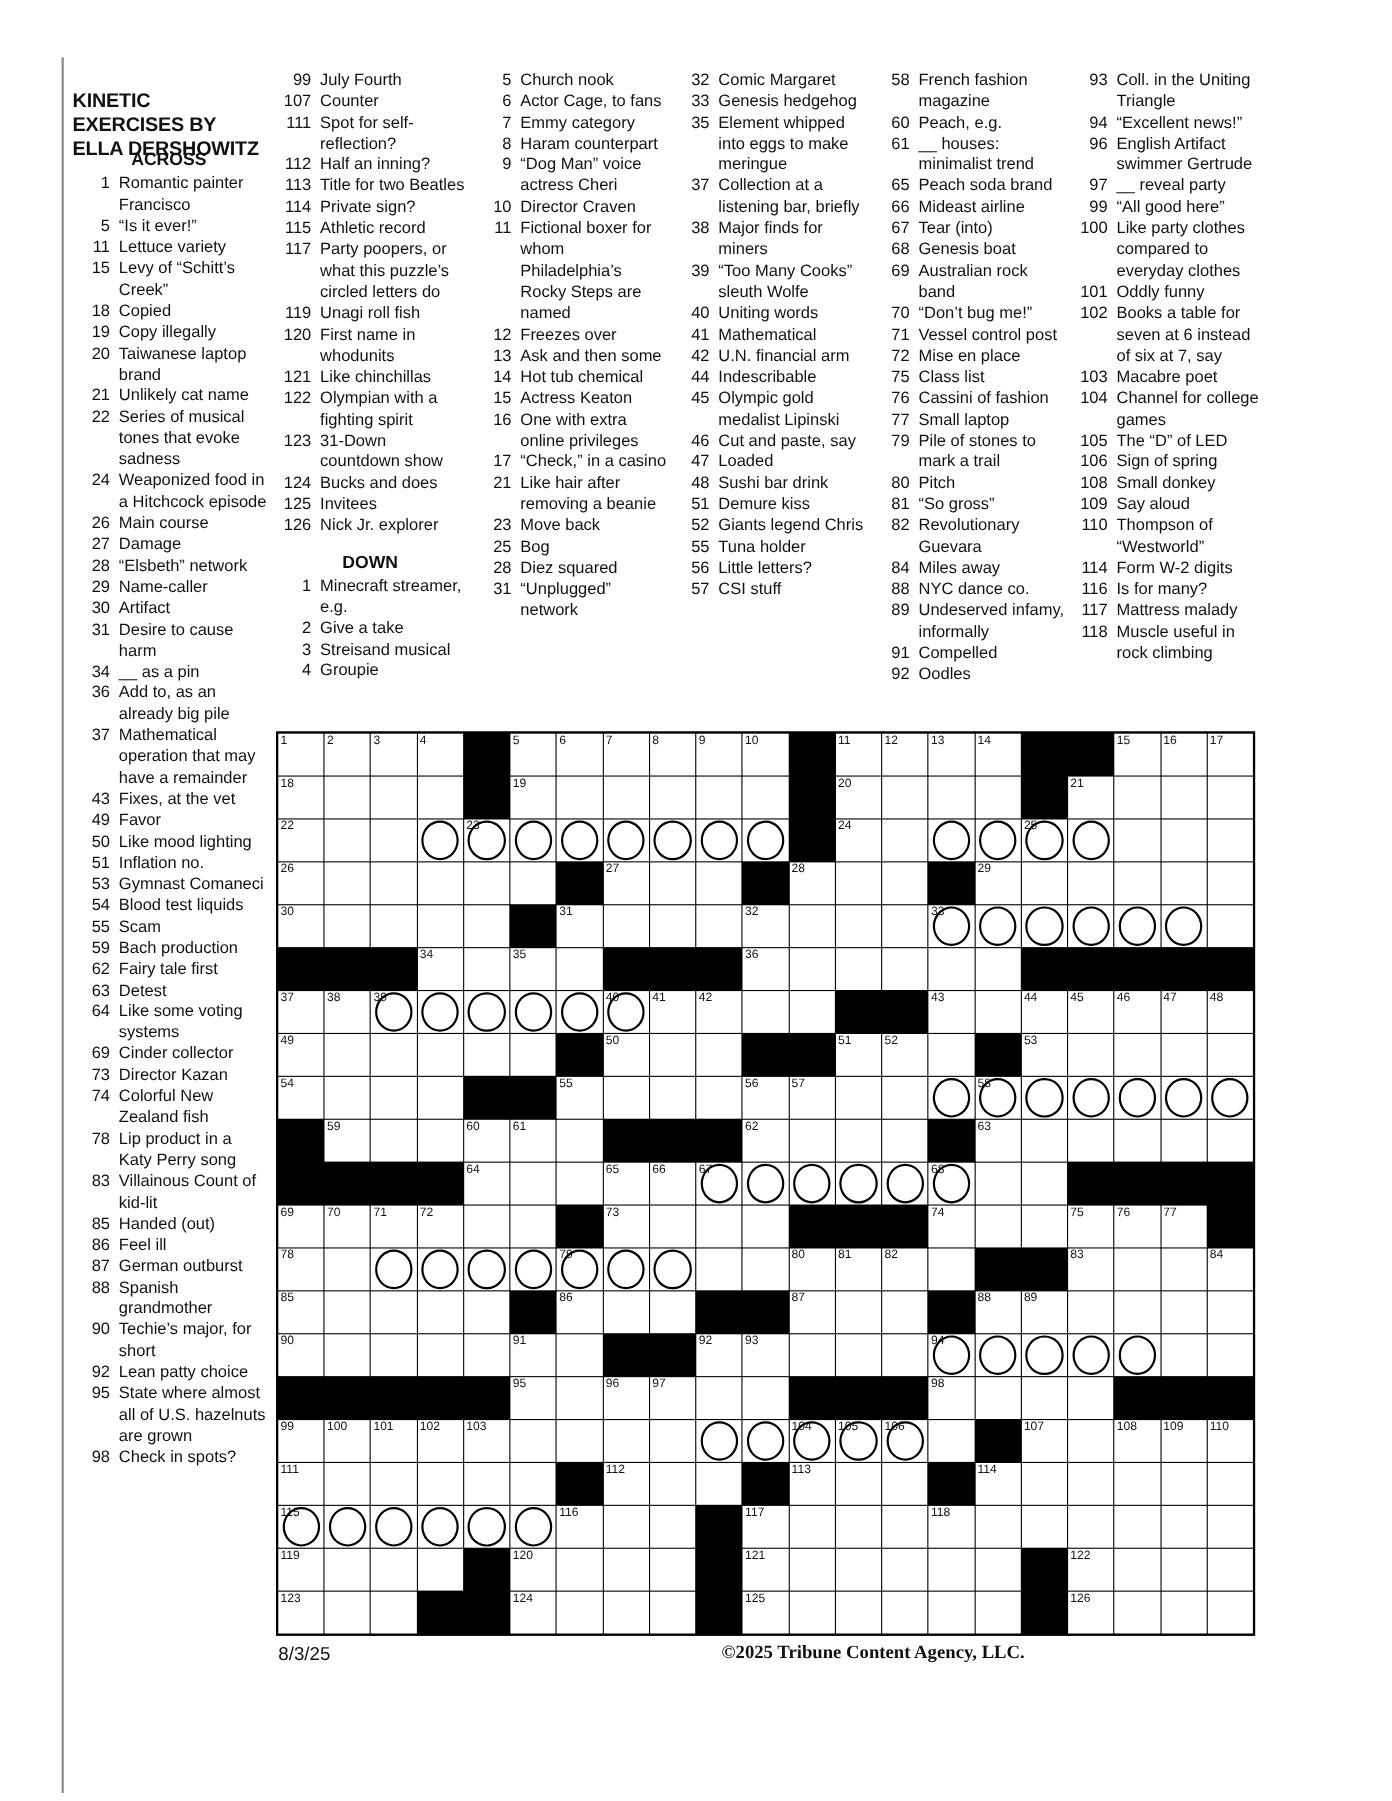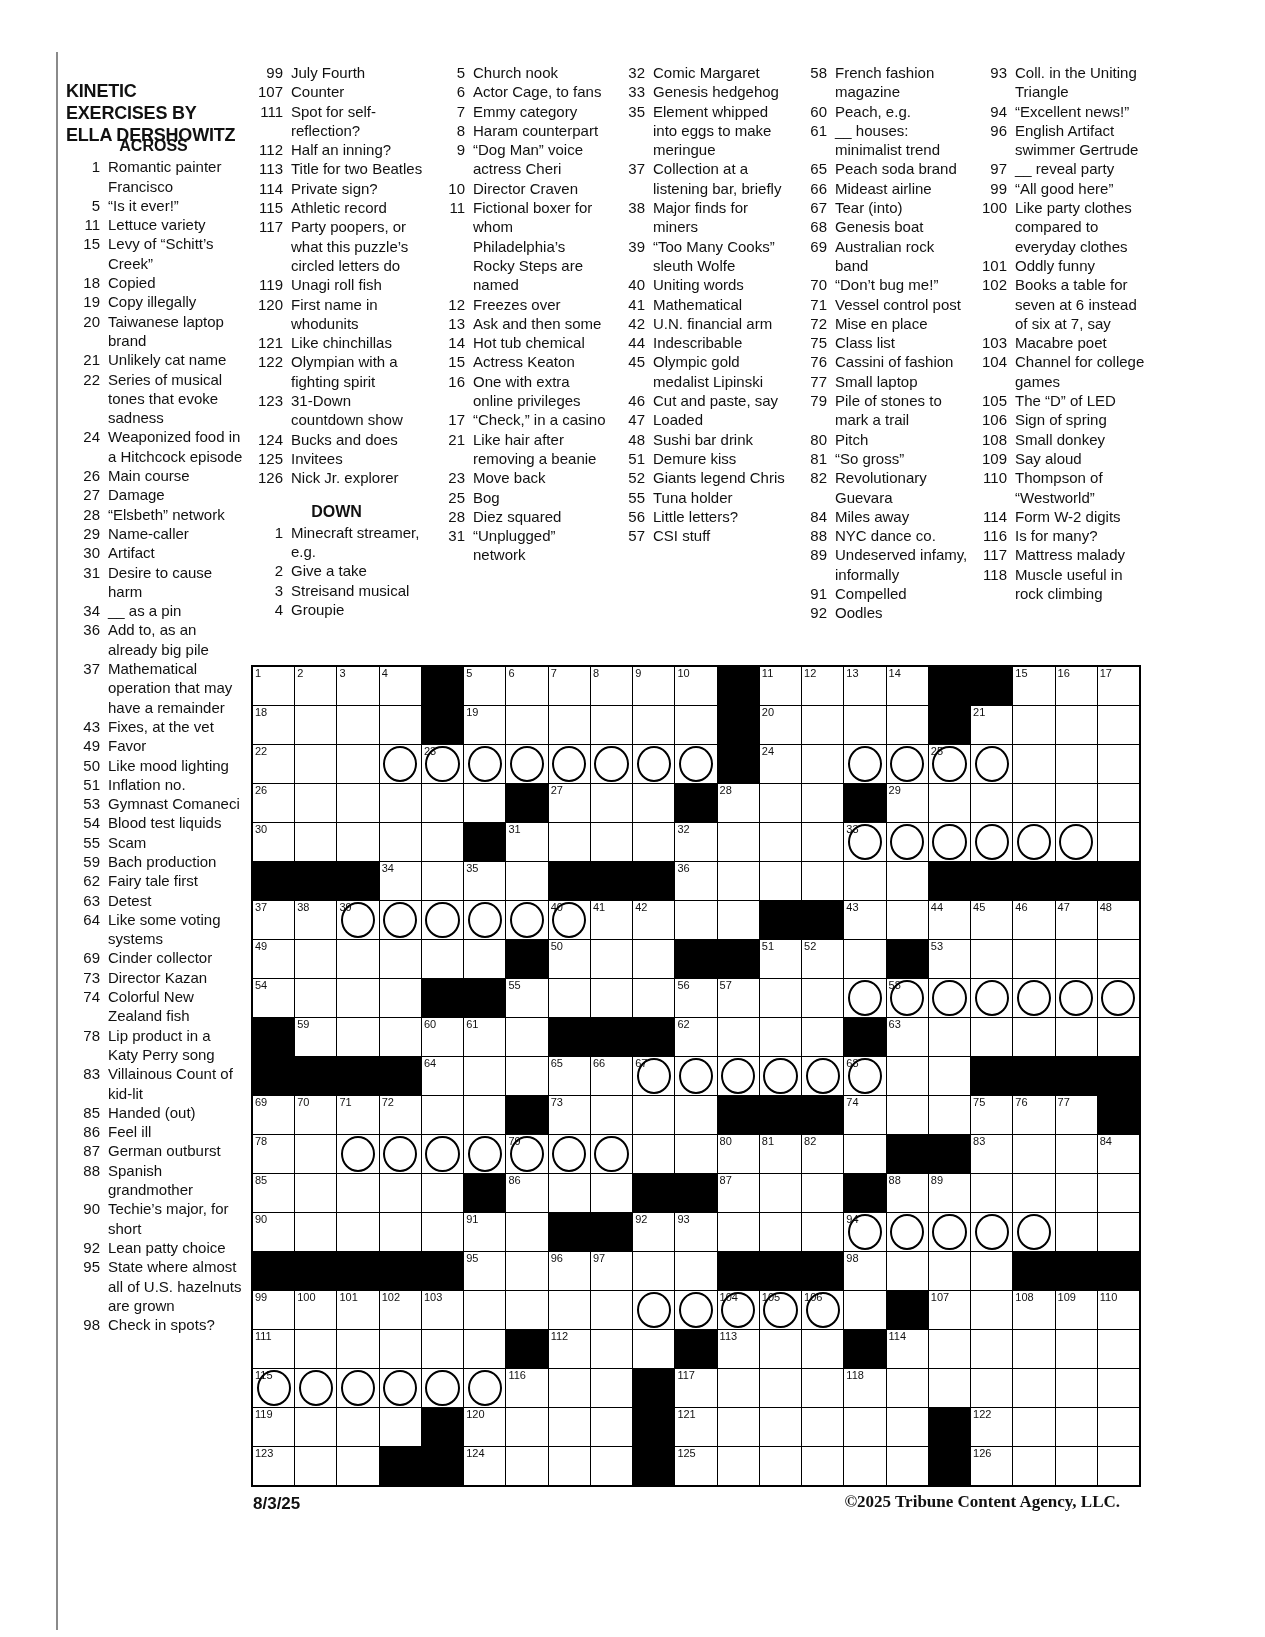--- a/index.html
+++ b/index.html
@@ -24,22 +24,22 @@
   .clue .txt{flex:1;margin-left:8px;}
   .xw{
     position:absolute;left:251px;top:665px;width:886px;height:818px;
     display:grid;grid-template-columns:repeat(21,1fr);grid-template-rows:repeat(21,1fr);
     background:#000;border:2px solid #000;gap:1px;box-sizing:content-box;
   }
   .cell{background:#fff;position:relative;}
   .cell.black{background:#000;}
   .cnum{position:absolute;top:0px;left:2px;font-size:11px;line-height:13px;font-family:"Liberation Sans",sans-serif;}
   .circle{position:absolute;top:1px;bottom:1px;left:3.5px;right:3.5px;border:2.5px solid #000;border-radius:50%;}
-  .footer-date{position:absolute;left:253px;top:1494px;font-size:17px;font-weight:bold;}
-  .footer-copy{position:absolute;left:620px;top:1492px;width:500px;text-align:right;
+  .footer-date{position:absolute;left:253px;top:1494px;font-size:17px;font-weight:normal;}
+  .footer-copy{position:absolute;left:656px;top:1492px;width:500px;text-align:left;
     font-family:"Liberation Serif","DejaVu Serif",serif;font-weight:bold;font-size:17px;}
 </style>
 </head>
 <body>
 
 <div class="left-rule"></div>
 
 <div class="title">
   <div>KINETIC</div>
   <div>EXERCISES BY</div>

